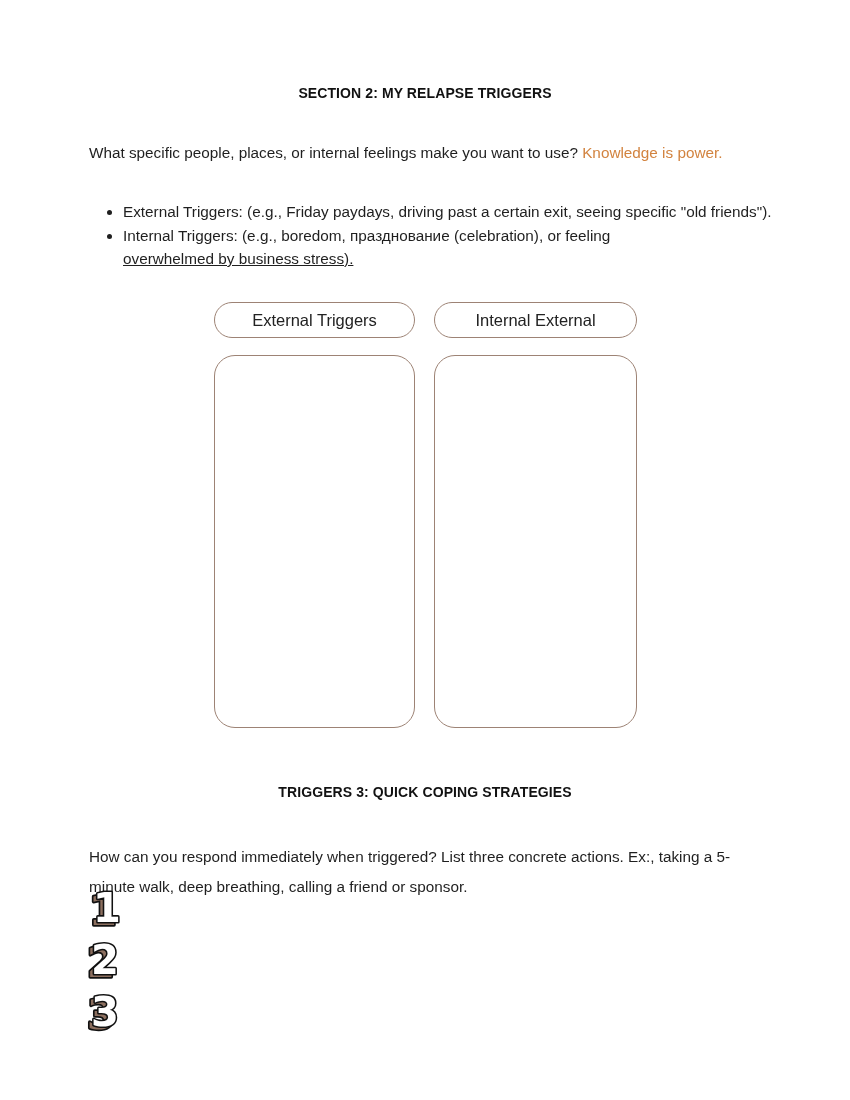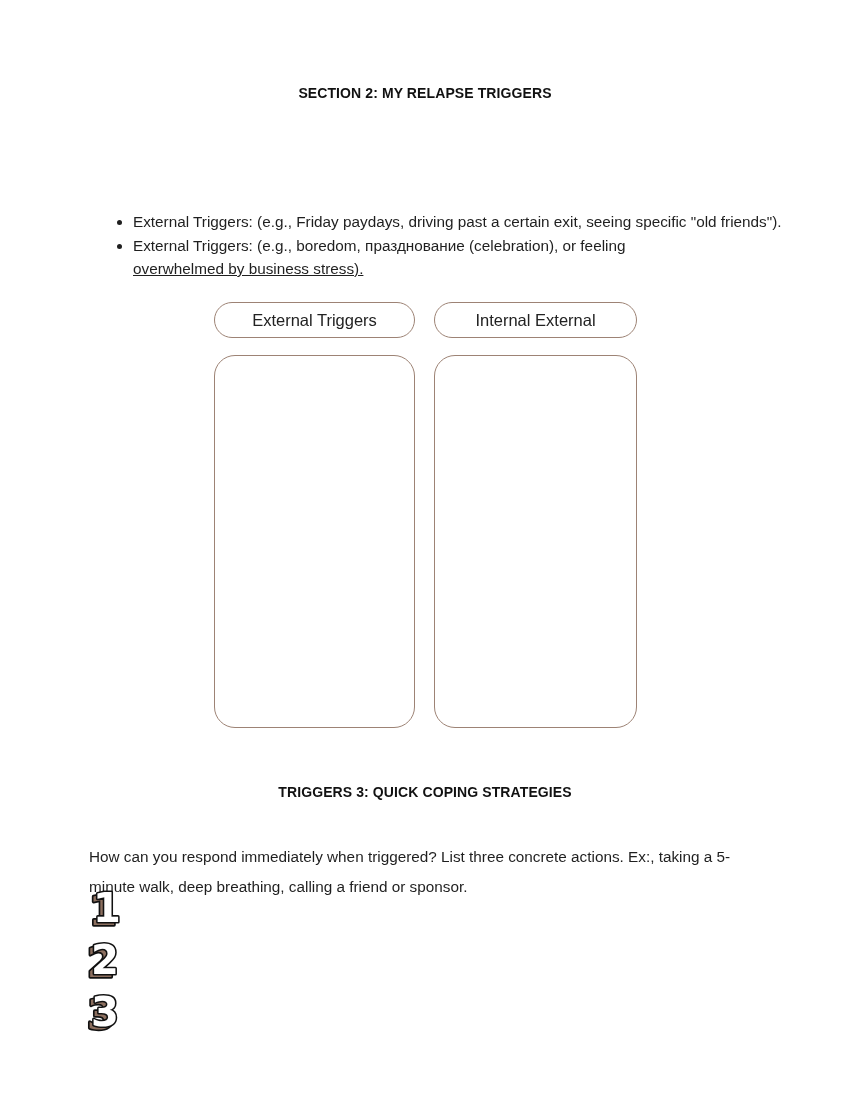--- a/index.html
+++ b/index.html
@@ -60,21 +60,21 @@
 
   .accent {
     color: #d2833f;
   }
 
   .bullet-list {
     position: absolute;
     top: 196px;
     left: 89px;
     width: 674px;
-    margin: 14px;
+    margin: 4px;
     padding: 0 0 0 30px;
     font-size: 15.3px;
     line-height: 23px;
     color: #1f1f1f;
   }
   .bullet-list li {
     margin: 0 0 1px 0;
     padding: 0;
   }
   .bullet-list li.justified {
@@ -168,27 +168,30 @@
     stroke-linejoin: round;
   }
 </style>
 </head>
 <body>
 
 <div class="page">
 
   <h2 class="section-heading" id="heading-s2">SECTION 2: MY RELAPSE TRIGGERS</h2>
 
+  <p class="intro-para">
+    <span>What specific people, places, or internal feelings make you want to use? </span><span class="accent">Knowledge is power.</span>
+  </p>
 
   <ul class="bullet-list">
     <li>
       <span>External Triggers: (e.g., Friday paydays, driving past a certain exit, seeing specific "old friends").</span>
     </li>
     <li class="justified">
-      <span>External Triggers: (e.g., boredom, празднование (celebration), or feeling</span>
+      <span>Internal Triggers: (e.g., boredom, празднование (celebration), or feeling</span>
       <span class="lastline" style="display:block;">overwhelmed by business stress).</span>
     </li>
   </ul>
 
   <div class="columns">
 
     <div class="col col-left">
       <div class="pill">
         <span>External Triggers</span>
       </div>

